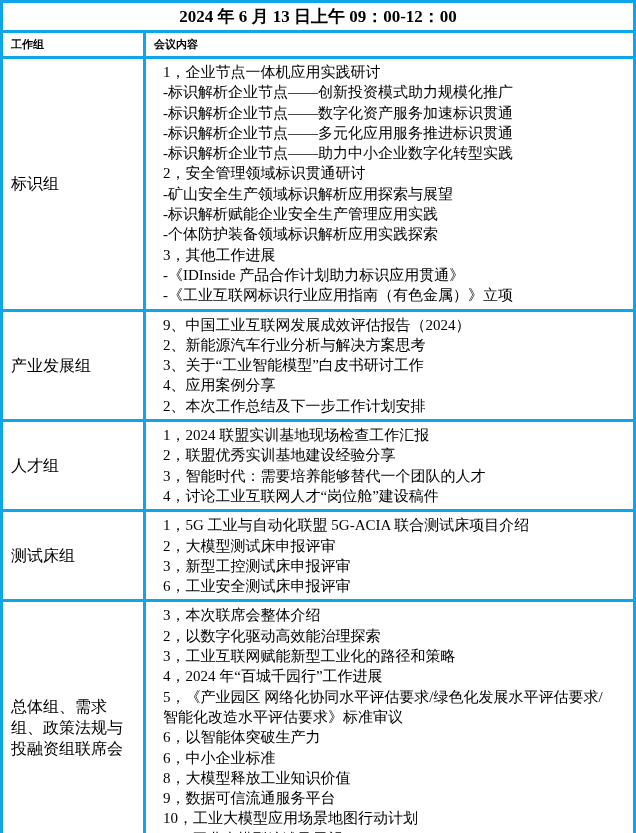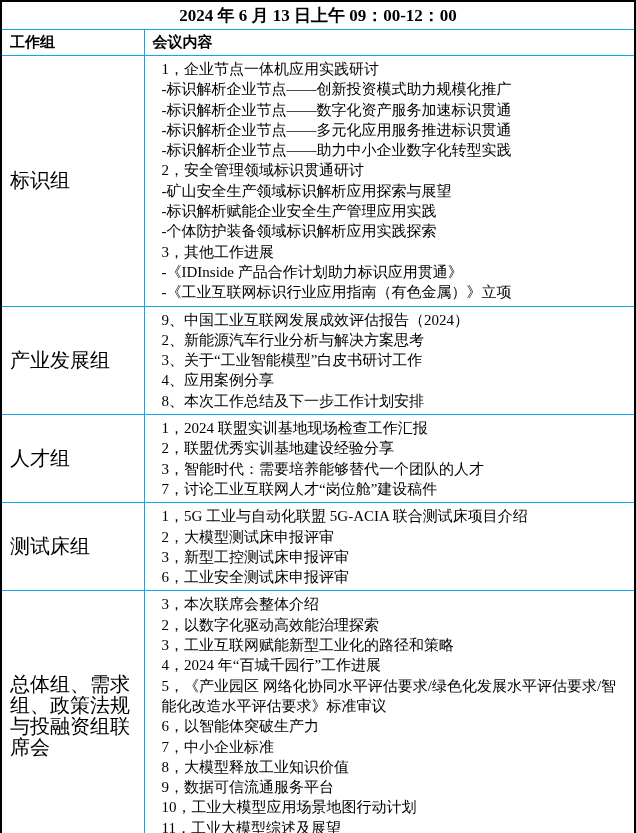--- a/index.html
+++ b/index.html
@@ -17,42 +17,42 @@
     }
     table.schedule {
       width: 636px;
       height: 833px;
       border-collapse: collapse;
       table-layout: fixed;
       border: 2px solid #000000;
     }
     col.group-col { width: 143px; }
     td, th {
-      border: 1px solid #0ea5e9;
+      border: 3px solid #0ea5e9;
       box-sizing: border-box;
       vertical-align: middle;
     }
     .title-row { height: 27px; }
     .title-cell {
       text-align: center;
       font-weight: bold;
       font-size: 17px;
       padding: 2px 4px;
       white-space: nowrap;
       overflow: hidden;
     }
     .header-row { height: 26px; }
     .header-cell {
       text-align: left;
       font-weight: bold;
-      font-size: 15px;
+      font-size: 11px;
       padding: 2px 8px;
     }
     .group-cell {
-      font-size: 20px;
+      font-size: 16px;
       line-height: 21px;
       padding: 2px 8px;
       vertical-align: middle;
       word-break: break-all;
     }
     .content-cell {
       font-size: 15px;
       padding: 3px 17px;
       vertical-align: middle;
     }
@@ -97,31 +97,31 @@
           </td>
   </tr>
 
   <tr>
     <td class="group-cell">产业发展组</td>
     <td class="content-cell">
             <div class="content-line">9、中国工业互联网发展成效评估报告（2024）</div>
             <div class="content-line">2、新能源汽车行业分析与解决方案思考</div>
             <div class="content-line">3、关于“工业智能模型”白皮书研讨工作</div>
             <div class="content-line">4、应用案例分享</div>
-            <div class="content-line">8、本次工作总结及下一步工作计划安排</div>
+            <div class="content-line">2、本次工作总结及下一步工作计划安排</div>
           </td>
   </tr>
 
   <tr>
     <td class="group-cell">人才组</td>
     <td class="content-cell">
             <div class="content-line">1，2024 联盟实训基地现场检查工作汇报</div>
             <div class="content-line">2，联盟优秀实训基地建设经验分享</div>
             <div class="content-line">3，智能时代：需要培养能够替代一个团队的人才</div>
-            <div class="content-line">7，讨论工业互联网人才“岗位舱”建设稿件</div>
+            <div class="content-line">4，讨论工业互联网人才“岗位舱”建设稿件</div>
           </td>
   </tr>
 
   <tr>
     <td class="group-cell">测试床组</td>
     <td class="content-cell">
             <div class="content-line">1，5G 工业与自动化联盟 5G-ACIA 联合测试床项目介绍</div>
             <div class="content-line">2，大模型测试床申报评审</div>
             <div class="content-line">3，新型工控测试床申报评审</div>
             <div class="content-line">6，工业安全测试床申报评审</div>
@@ -130,21 +130,21 @@
 
   <tr>
     <td class="group-cell">总体组、需求组、政策法规与投融资组联席会</td>
     <td class="content-cell">
             <div class="content-line">3，本次联席会整体介绍</div>
             <div class="content-line">2，以数字化驱动高效能治理探索</div>
             <div class="content-line">3，工业互联网赋能新型工业化的路径和策略</div>
             <div class="content-line">4，2024 年“百城千园行”工作进展</div>
             <div class="content-line">5，《产业园区 网络化协同水平评估要求/绿色化发展水平评估要求/智能化改造水平评估要求》标准审议</div>
             <div class="content-line">6，以智能体突破生产力</div>
-            <div class="content-line">7，中小企业标准</div>
+            <div class="content-line">6，中小企业标准</div>
             <div class="content-line">8，大模型释放工业知识价值</div>
             <div class="content-line">9，数据可信流通服务平台</div>
             <div class="content-line">10，工业大模型应用场景地图行动计划</div>
             <div class="content-line">11，工业大模型综述及展望</div>
           </td>
   </tr>
 </tbody>
   </table>
 </div>
 

